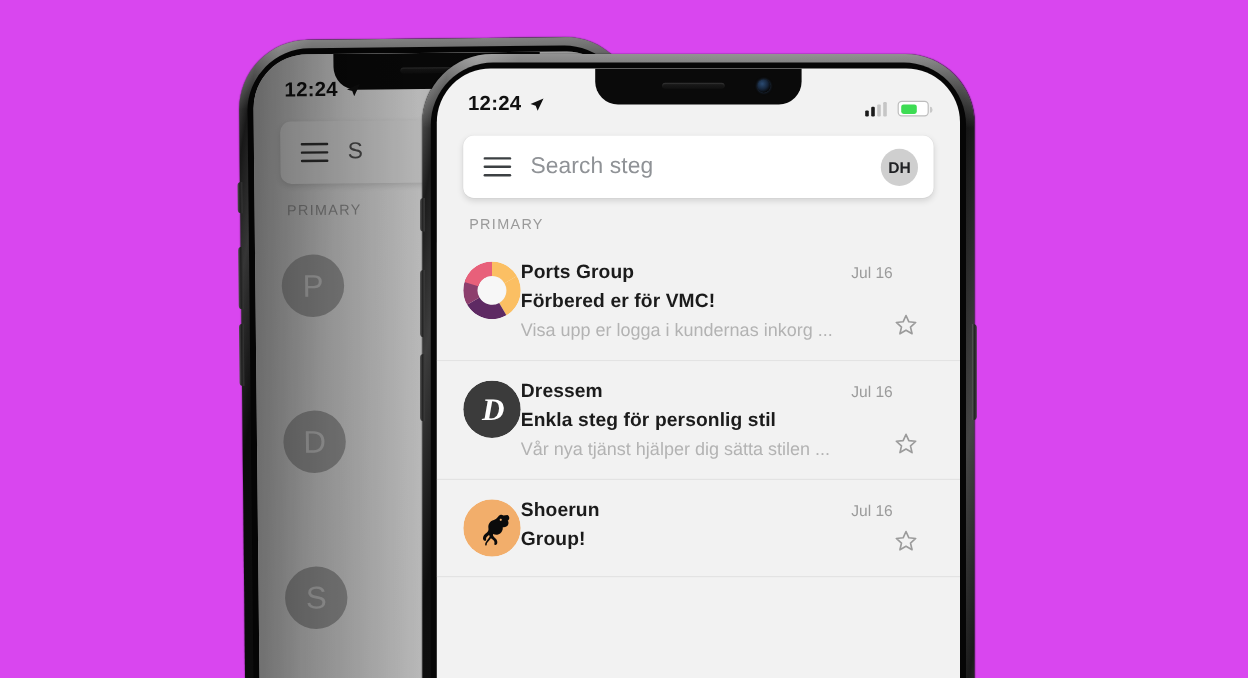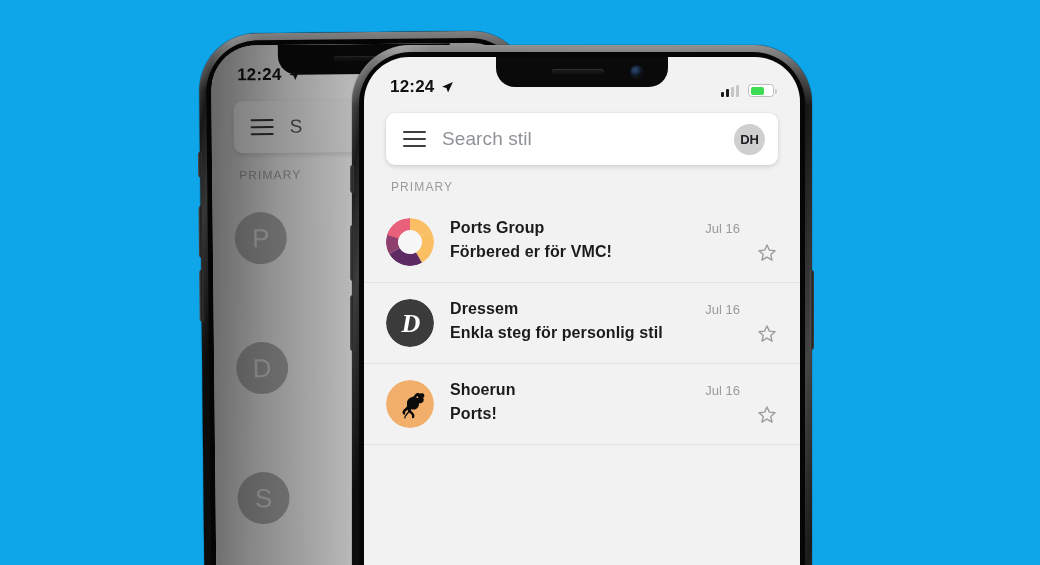--- a/index.html
+++ b/index.html
@@ -1,21 +1,21 @@
 <!DOCTYPE html>
 <html><head>
 <meta charset="utf-8">
 <style>
   * { margin:0; padding:0; box-sizing:border-box; }
   html,body{
     width:1040px; height:565px; overflow:hidden;
     background:#000;
     font-family:"Liberation Sans", sans-serif;
   }
-  #stage{ position:relative; width:1040px; height:565px; background:#0ea5e9; overflow:hidden; }
+  #stage{ position:relative; width:1040px; height:565px; background:#d946ef; overflow:hidden; }
 
   
   .phone{ position:absolute; }
   .frame-outer{
     position:absolute; inset:0;
     border-radius:58px;
     background:
       linear-gradient(100deg,#6a6a6a 0%,#1b1b1b 4%,#3d3d3d 8%,#0d0d0d 14%,
                       #121212 50%,#0a0a0a 78%,#454545 88%,#1a1a1a 94%,#5c5c5c 99%);
     box-shadow:0 0 1px 0 #000;
@@ -123,22 +123,22 @@
     font-size:13px; font-weight:bold; letter-spacing:-.2px;margin-left:12px;
   }
 
   .section-label{
     padding:15px 0 8px 27px; font-size:12px; color:#9a9a9a;
     letter-spacing:1.1px; font-weight:normal;
   }
 
   .mail-list{ }
   .mail-row{
-    display:flex; align-items:flex-start; gap:16px;
-    padding:16px 22px 16px 22px;
+    display:flex; align-items:flex-start; 
+    padding:16px 34px 16px 22px;
     border-bottom:1px solid #e3e3e3;
     background:#f2f2f2;
   }
   .mail-avatar{ width:48px; height:48px; border-radius:50%; flex:none; position:relative; overflow:hidden; }
   .mail-body{ flex:1; min-width:0; padding-top:1px; }
   .mail-top{ display:flex; align-items:baseline; }
   .mail-sender{ font-size:16px; font-weight:bold; color:#1b1b1b; letter-spacing:.1px; }
   .mail-date{ margin-left:auto; font-size:13px; color:#9b9b9b; white-space:nowrap; padding-left:10px; }
   .mail-subject{ font-size:16px; font-weight:bold; color:#1b1b1b; margin-top:6px; letter-spacing:.1px; }
   .mail-snippet{ font-size:15px; color:#b3b3b3; margin-top:6px; white-space:nowrap; overflow:hidden; text-overflow:clip; }
@@ -250,21 +250,21 @@
         </div>
       </div>
 
       <div class="searchwrap">
         <div class="searchbar">
           <span class="hamburger">
               <b></b>
               <b></b>
               <b></b>
             </span>
-          <span class="search-placeholder">Search stil</span>
+          <span class="search-placeholder">Search steg</span>
           <span class="avatar-dh">DH</span>
         </div>
       </div>
 
       <div class="section-label">PRIMARY</div>
 
       <div class="mail-list">
 
         <div class="mail-row">
           <div class="mail-avatar">
@@ -279,39 +279,41 @@
                 <circle r="11.5" fill="#f7f7f7"></circle>
               </g>
             </svg>
           </div>
           <div class="mail-body">
             <div class="mail-top">
               <span class="mail-sender">Ports Group</span>
               <span class="mail-date">Jul 16</span>
             </div>
             <div class="mail-subject">Förbered er för VMC!</div>
+            <div class="mail-snippet">Visa upp er logga i kundernas inkorg ...</div>
           </div>
           <svg class="star" viewBox="0 0 24 24">
             <path d="M12 3.2 l2.6 5.7 6.2.6 -4.7 4.2 1.4 6.1 -5.5-3.2 -5.5 3.2 1.4-6.1 -4.7-4.2 6.2-.6 Z" fill="none" stroke="#9b9b9b" stroke-width="1.5" stroke-linejoin="round"></path>
           </svg>
         </div>
 
         <div class="mail-row">
           <div class="mail-avatar">
             <svg viewBox="0 0 48 48" width="48" height="48">
               <circle cx="24" cy="24" r="24" fill="#3b3b3b"></circle>
               <text x="25" y="33" font-family="'Liberation Serif', serif" font-size="26" font-weight="bold" font-style="italic" fill="#ffffff" text-anchor="middle">D</text>
             </svg>
           </div>
           <div class="mail-body">
             <div class="mail-top">
               <span class="mail-sender">Dressem</span>
               <span class="mail-date">Jul 16</span>
             </div>
             <div class="mail-subject">Enkla steg för personlig stil</div>
+            <div class="mail-snippet">Vår nya tjänst hjälper dig sätta stilen ...</div>
           </div>
           <svg class="star" viewBox="0 0 24 24">
             <path d="M12 3.2 l2.6 5.7 6.2.6 -4.7 4.2 1.4 6.1 -5.5-3.2 -5.5 3.2 1.4-6.1 -4.7-4.2 6.2-.6 Z" fill="none" stroke="#9b9b9b" stroke-width="1.5" stroke-linejoin="round"></path>
           </svg>
         </div>
 
         <div class="mail-row">
           <div class="mail-avatar">
             <svg viewBox="0 0 48 48" width="48" height="48">
               <circle cx="24" cy="24" r="24" fill="#f2ae6b"></circle>
@@ -334,21 +336,21 @@
                        -.3.6-.5 1.2-.4 1.8 .0.5 .4.8 .8.7 .4-.1 .5-.5 .5-.9
                        -.1-.6 .2-1.2 .6-1.7 .9-1.2 2.0-2.2 2.9-3.5 .8-1.2 1.5-2.6 1.7-4.0
                        Z" fill="#0b0b0b"></path>
             </svg>
           </div>
           <div class="mail-body">
             <div class="mail-top">
               <span class="mail-sender">Shoerun</span>
               <span class="mail-date">Jul 16</span>
             </div>
-            <div class="mail-subject">Ports!</div>
+            <div class="mail-subject">Group!</div>
           </div>
           <svg class="star" viewBox="0 0 24 24">
             <path d="M12 3.2 l2.6 5.7 6.2.6 -4.7 4.2 1.4 6.1 -5.5-3.2 -5.5 3.2 1.4-6.1 -4.7-4.2 6.2-.6 Z" fill="none" stroke="#9b9b9b" stroke-width="1.5" stroke-linejoin="round"></path>
           </svg>
         </div>
 
       </div>
     </div>
   </div>
 

